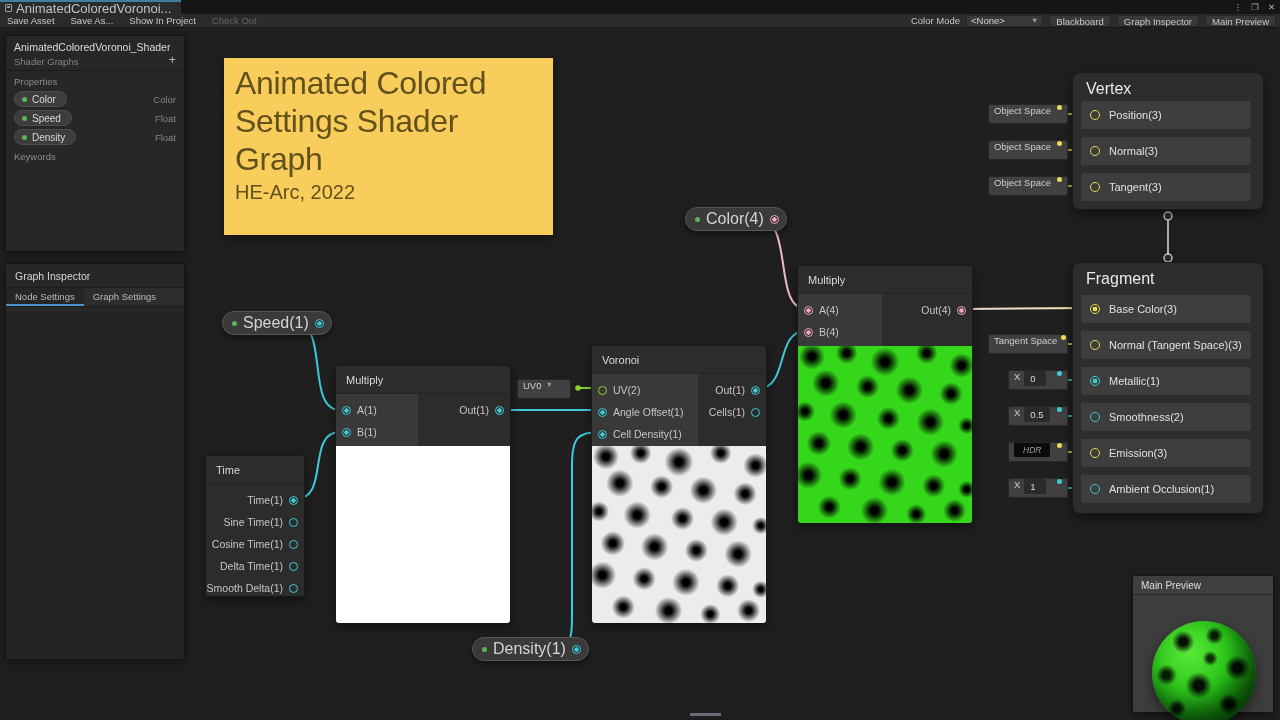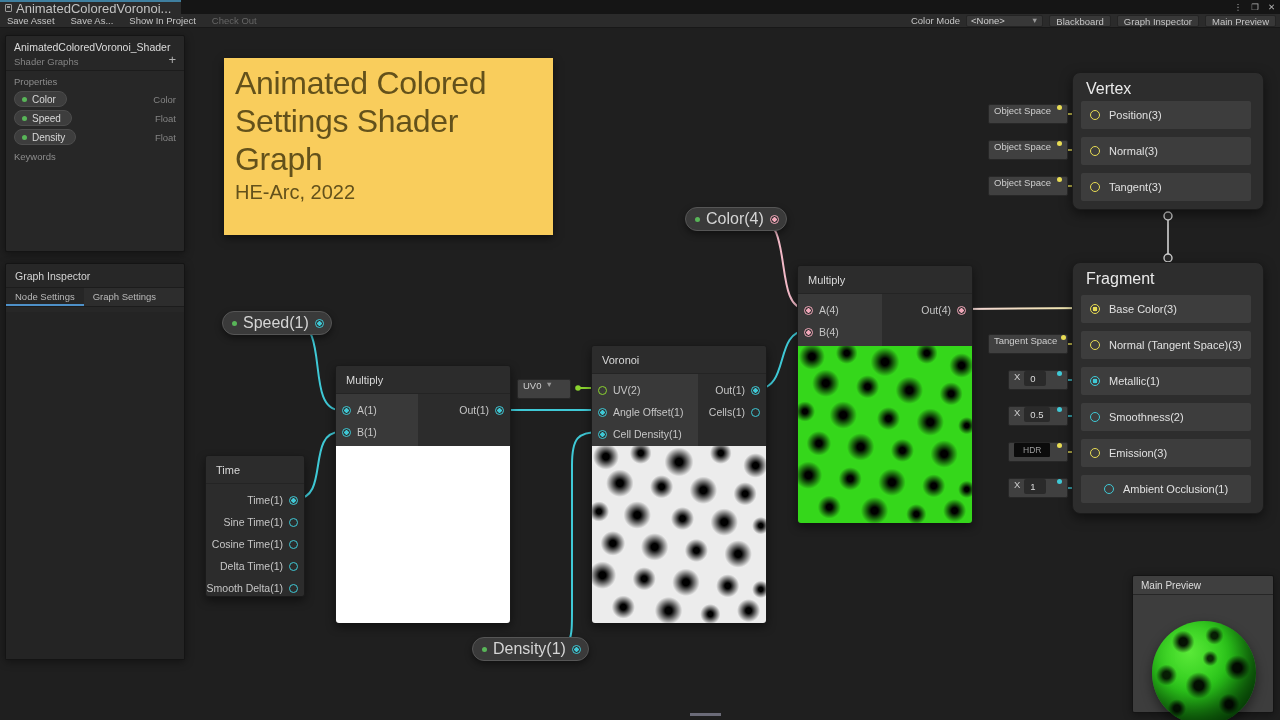--- a/index.html
+++ b/index.html
@@ -398,41 +398,41 @@
       <span>Metallic(1)</span>
     </div>
     <div class="sblock" style="top:140px;">
       <span class="sport" style="--pc:var(--cyan)"></span>
       <span>Smoothness(2)</span>
     </div>
     <div class="sblock" style="top:176px;">
       <span class="sport" style="--pc:var(--yellow)"></span>
       <span>Emission(3)</span>
     </div>
-    <div class="sblock" style="top:212px;justify-content:center;">
+    <div class="sblock" style="top:212px;">
       <span class="sport" style="--pc:var(--cyan)"></span>
       <span>Ambient Occlusion(1)</span>
     </div>
   </div>
 
   <div class="wdg" style="left:988px; top:334px; width:80px;">
     <span>Tangent Space</span>
     <span class="wdot" style="background:var(--yellow)"></span>
   </div>
   <div class="wdg" style="left:1008px; top:370px; width:60px;">
     <span>X</span>
     <span class="vfield">0</span>
     <span class="wdot" style="background:var(--cyan)"></span>
   </div>
   <div class="wdg" style="left:1008px; top:406px; width:60px;">
     <span>X</span>
     <span class="vfield">0.5</span>
     <span class="wdot" style="background:var(--cyan)"></span>
   </div>
-  <div class="wdg" style="left:1008px; top:442px; width:60px;">
+  <div class="wdg" style="left:1008px; top:442px; width:60px;font-style:italic;">
     <span class="hdrsw">HDR</span>
     <span class="wdot" style="background:var(--yellow)"></span>
   </div>
   <div class="wdg" style="left:1008px; top:478px; width:60px;">
     <span>X</span>
     <span class="vfield">1</span>
     <span class="wdot" style="background:var(--cyan)"></span>
   </div>
 
   <div class="panel" style="left:1132px; top:575px; width:142px; height:138px; background:#3a3a3a;">

